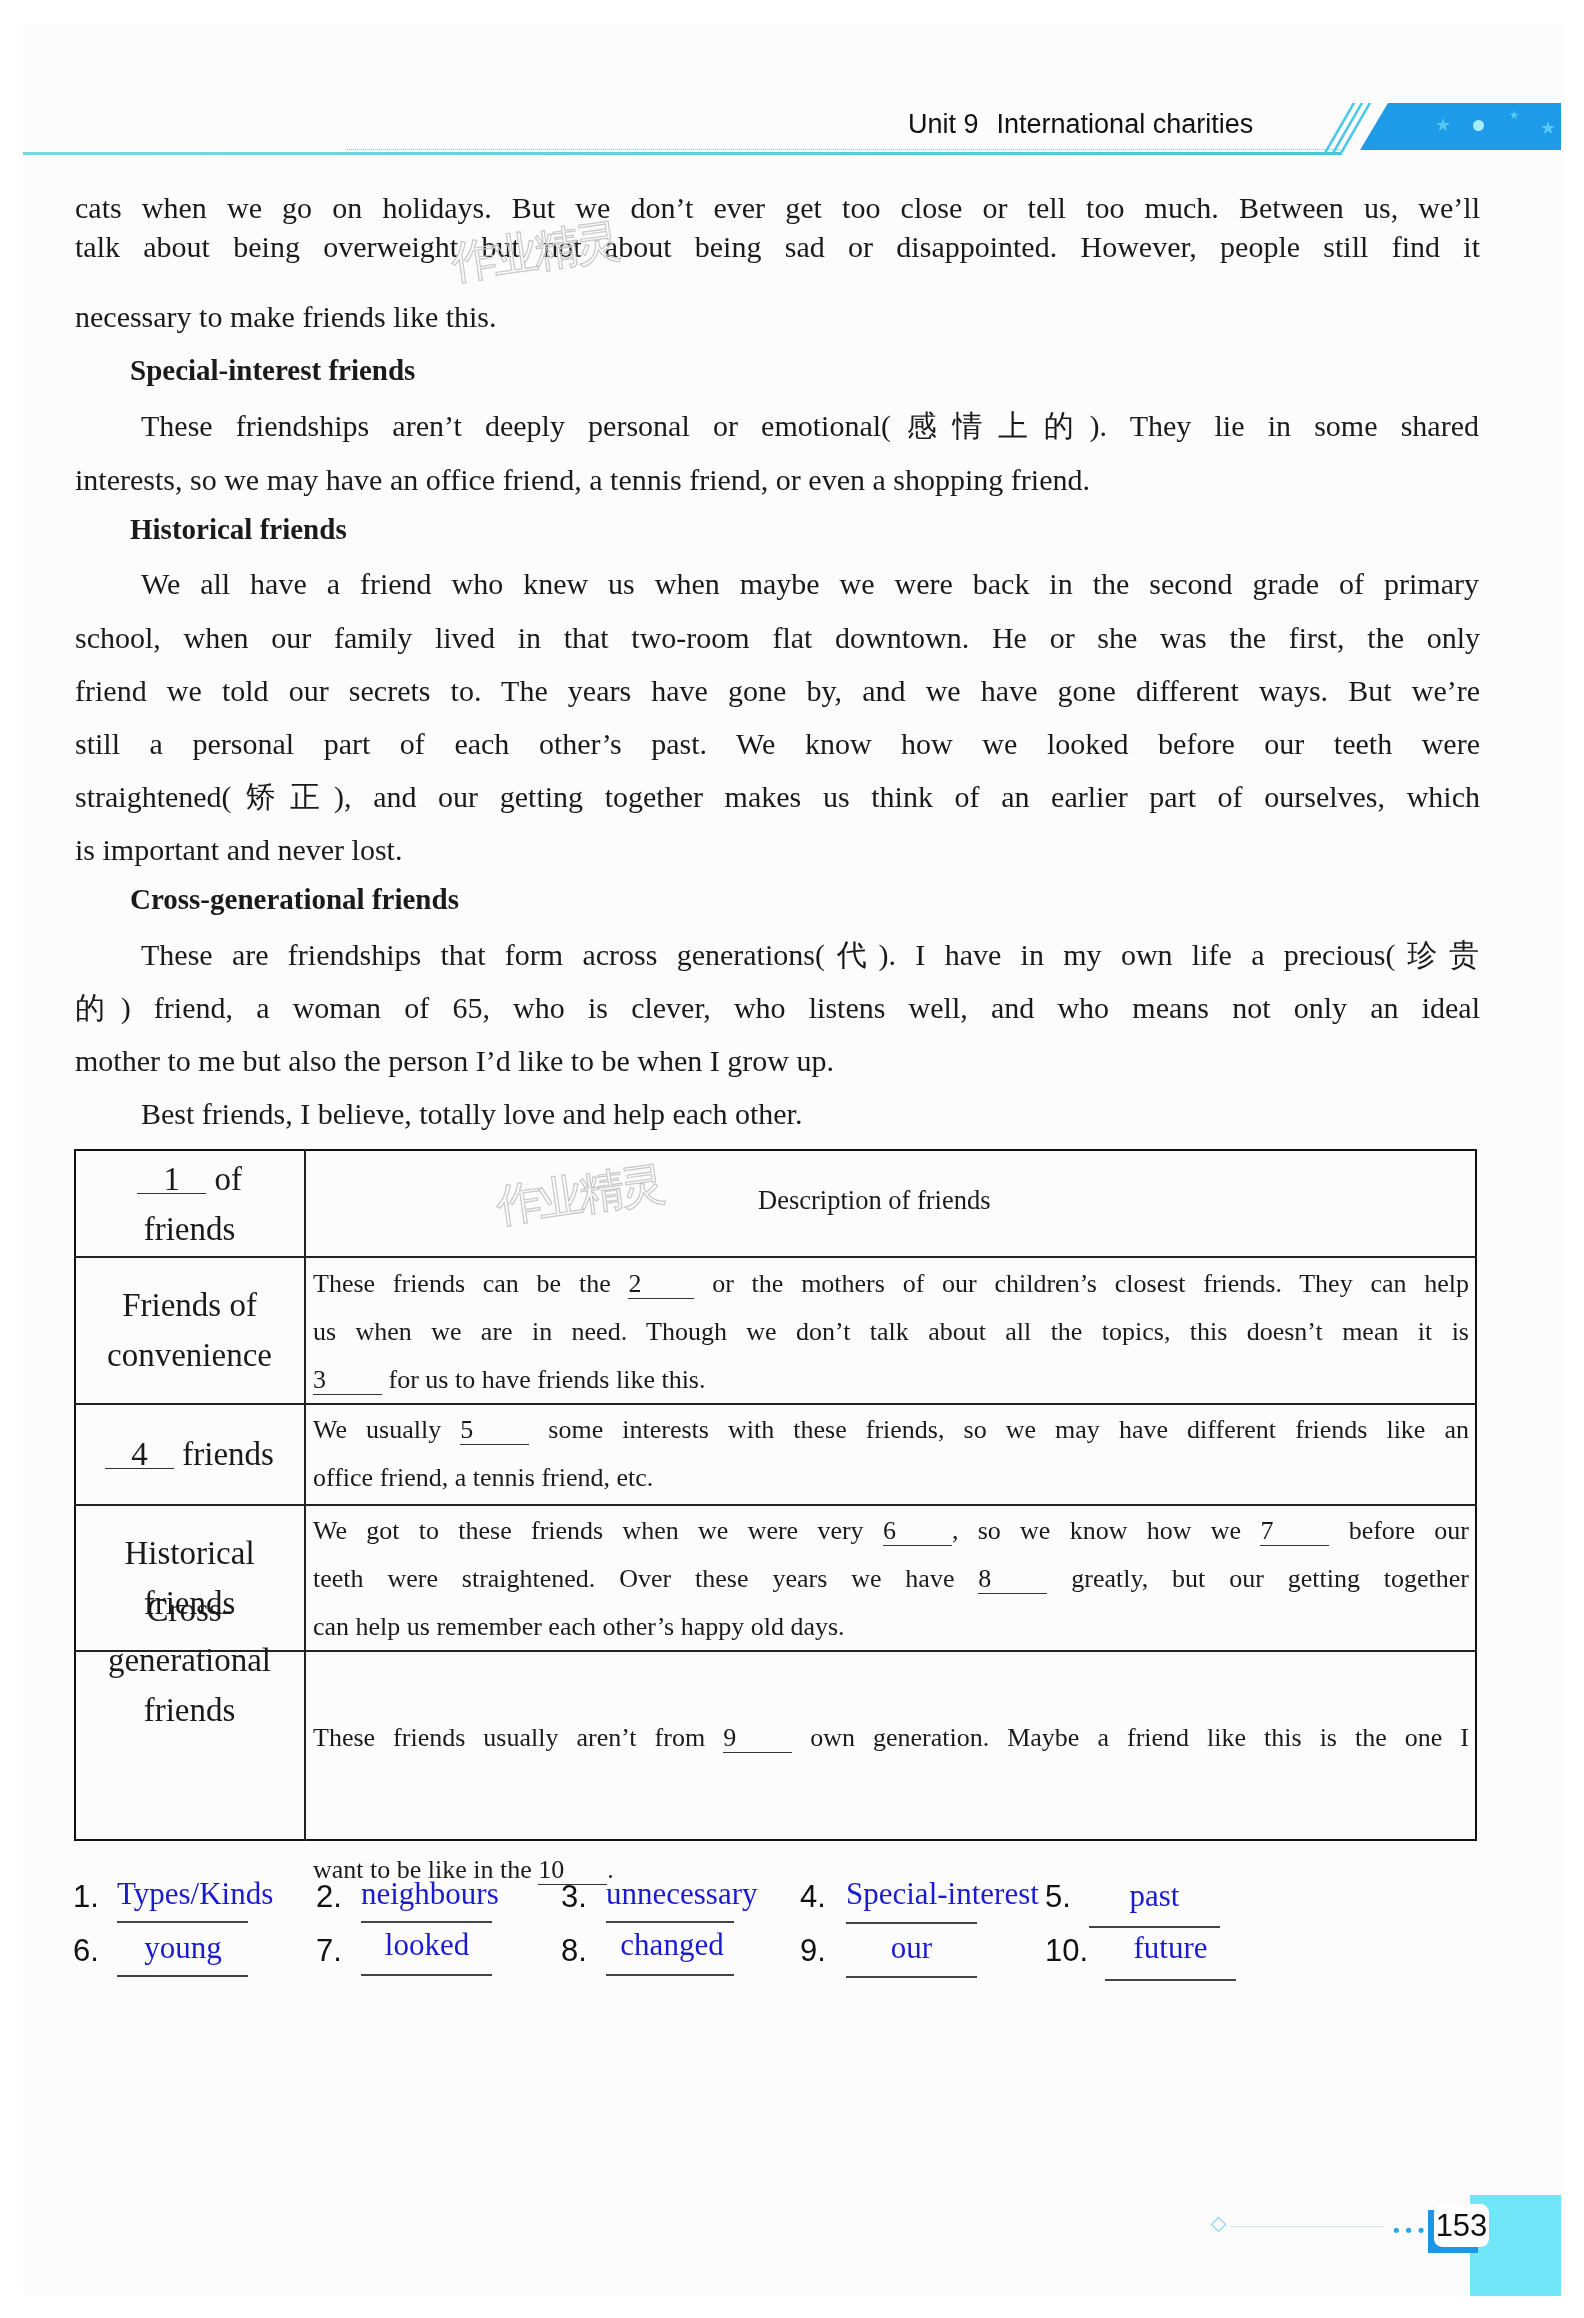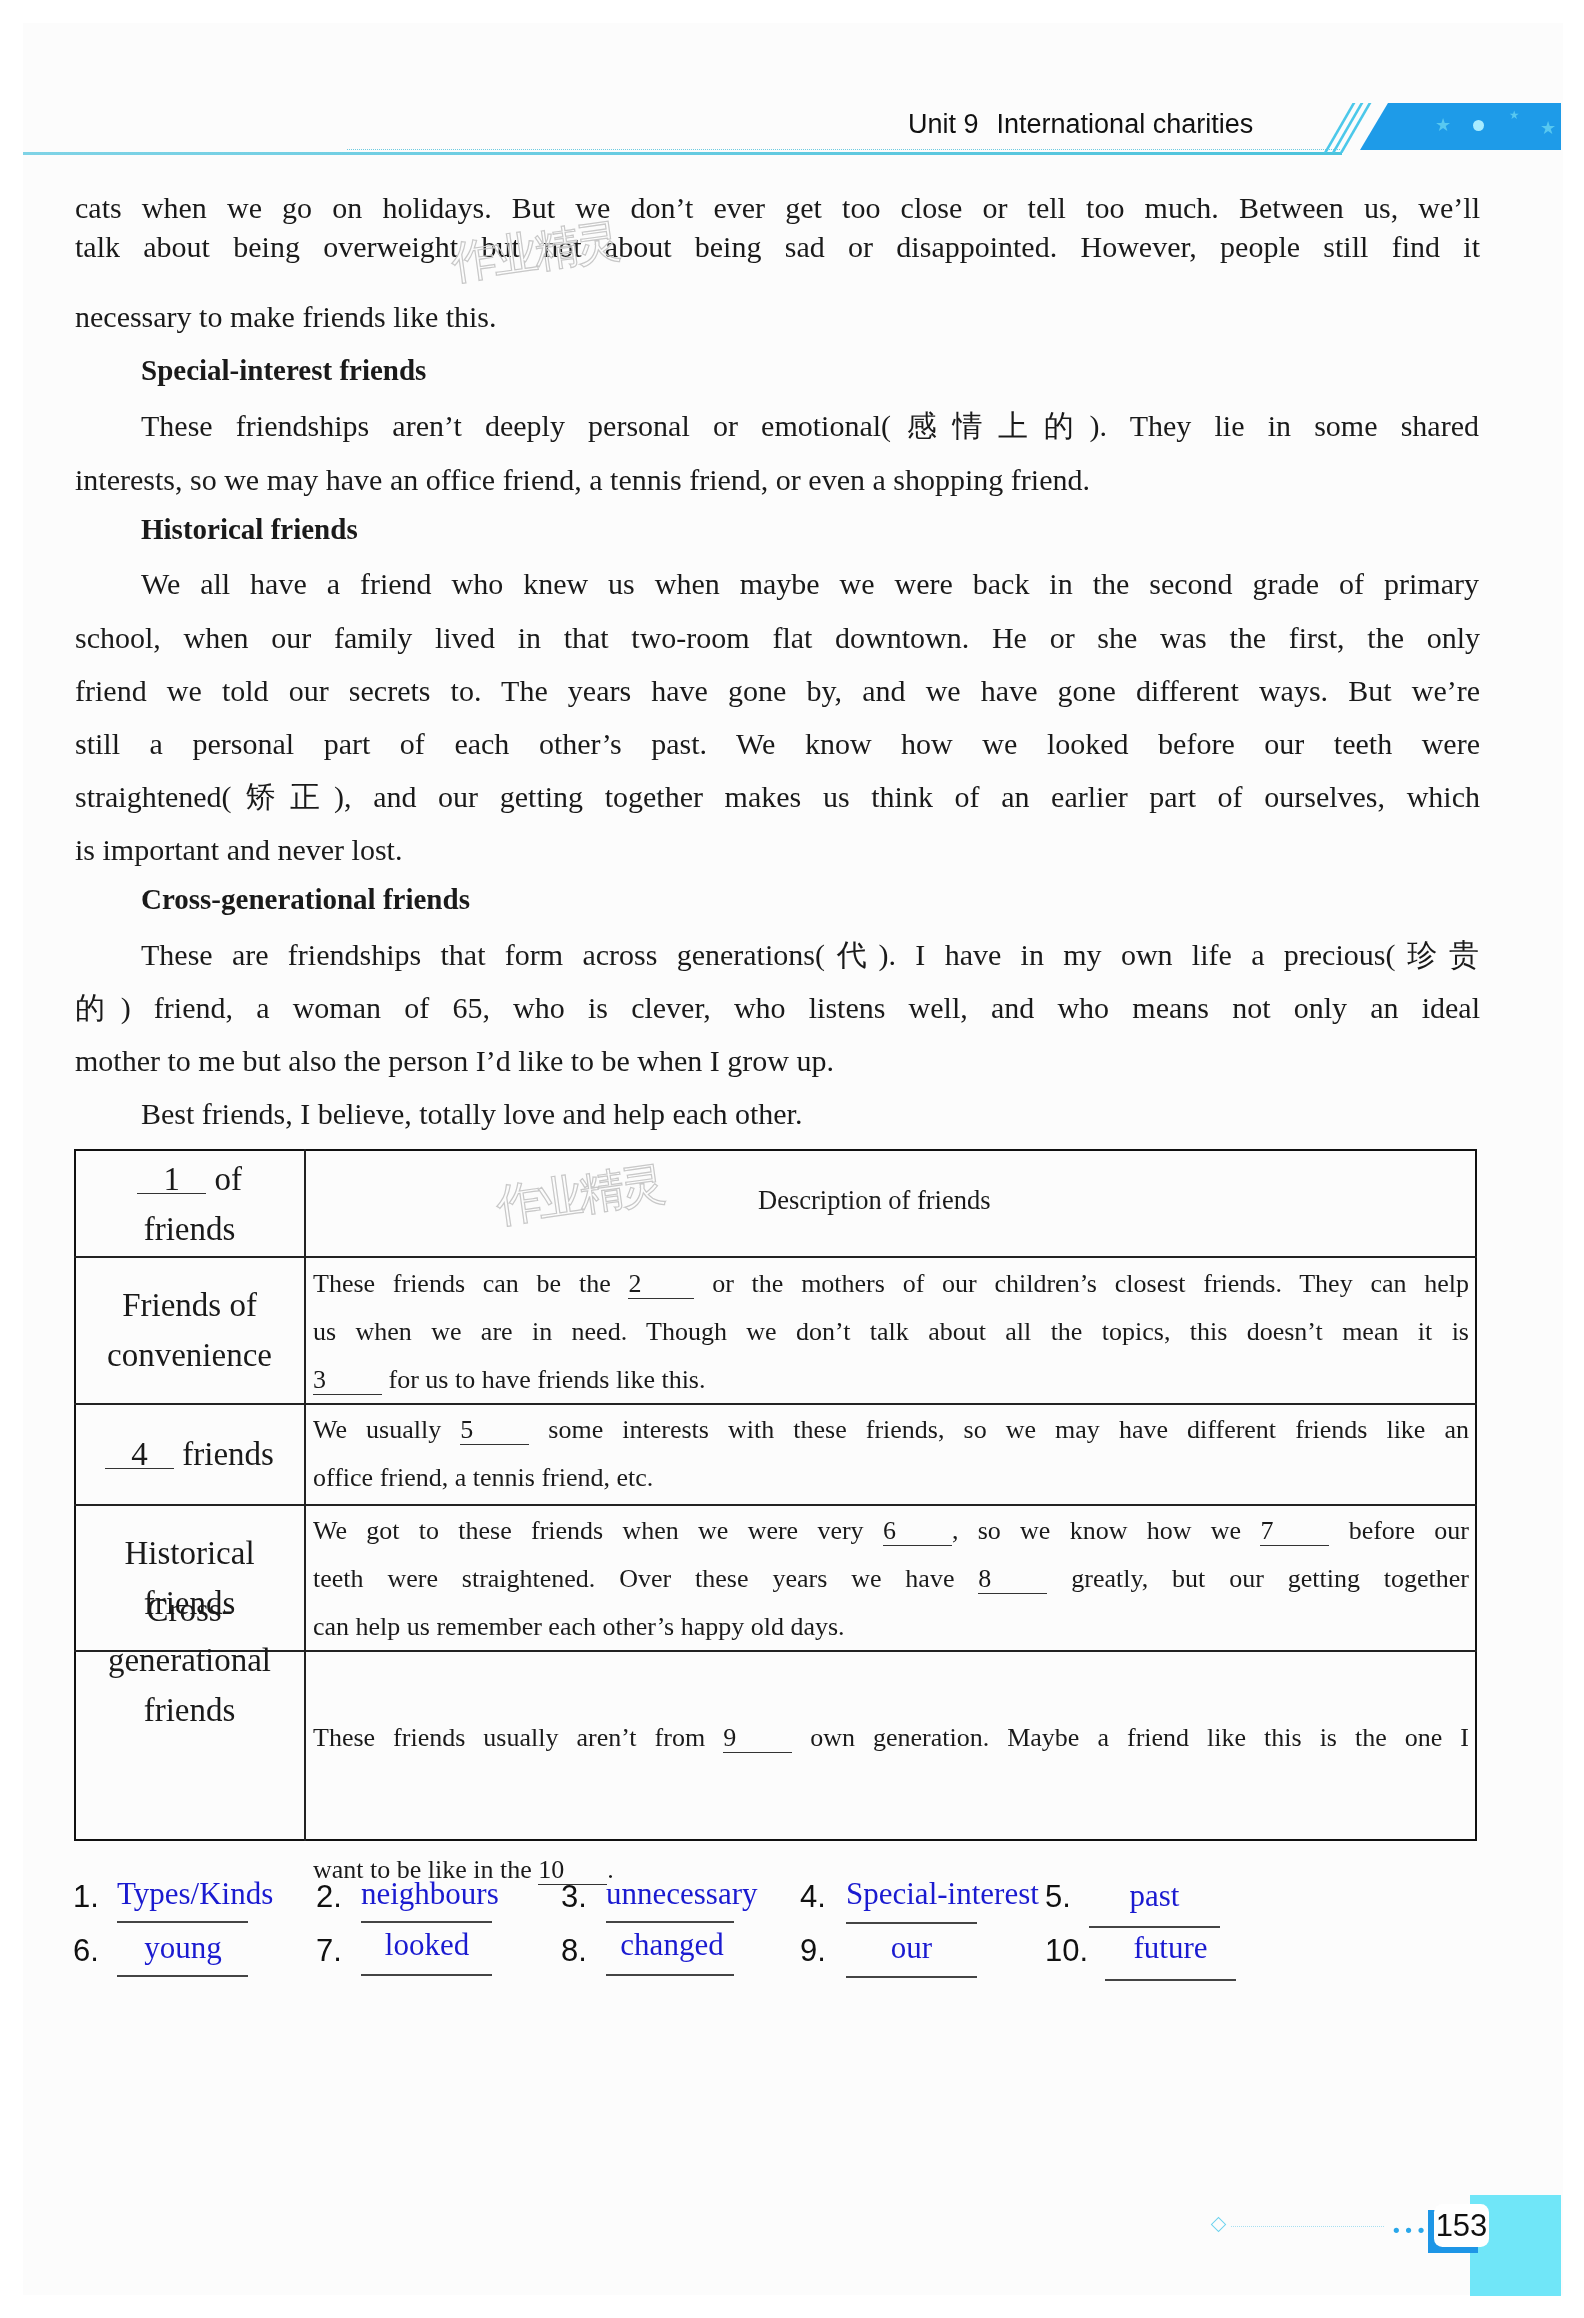--- a/index.html
+++ b/index.html
@@ -19,21 +19,21 @@
   .hdr-band { position:absolute; left:1360px; top:103px; width:201px; height:47px; background:#1e9be8;
               clip-path:polygon(28px 0,100% 0,100% 100%,0 100%); }
   .star { position:absolute; color:#58c8f0; font-size:18px; font-family:"DejaVu Sans",sans-serif; }
   .dot { position:absolute; width:10.8px; height:10.8px; border-radius:50%; background:#a8ecff; }
 
   
   .line { position:absolute; left:75px; width:1405px; font-size:30px; line-height:36px;
           white-space:nowrap; text-align:justify; text-align-last:justify; }
   .line.last { text-align-last:left; }
   .line.indent { left:141px; width:1338px; }
-  .heading { position:absolute; left:141px; font-size:29px; font-weight:bold; white-space:nowrap; }
+  .heading { position:absolute; left:130px; font-size:29px; font-weight:bold; white-space:nowrap; }
 
   
   .tbl { position:absolute; left:74px; top:1149px; width:1403px; height:692px;
          border:2.5px solid #111; box-sizing:border-box; }
   .vline { position:absolute; left:304px; top:1149px; width:1.7px; height:692px; background:#222; }
   .hline { position:absolute; left:74px; width:1403px; height:1.7px; background:#222; }
   .cell-left { position:absolute; left:76px; width:227px; text-align:center; font-size:33px; line-height:50px; }
   .cell-text { position:absolute; left:313px; width:1156px; font-size:26px; line-height:48px;
                white-space:nowrap; text-align:justify; text-align-last:justify; }
   .cell-text.last { text-align-last:left; }

